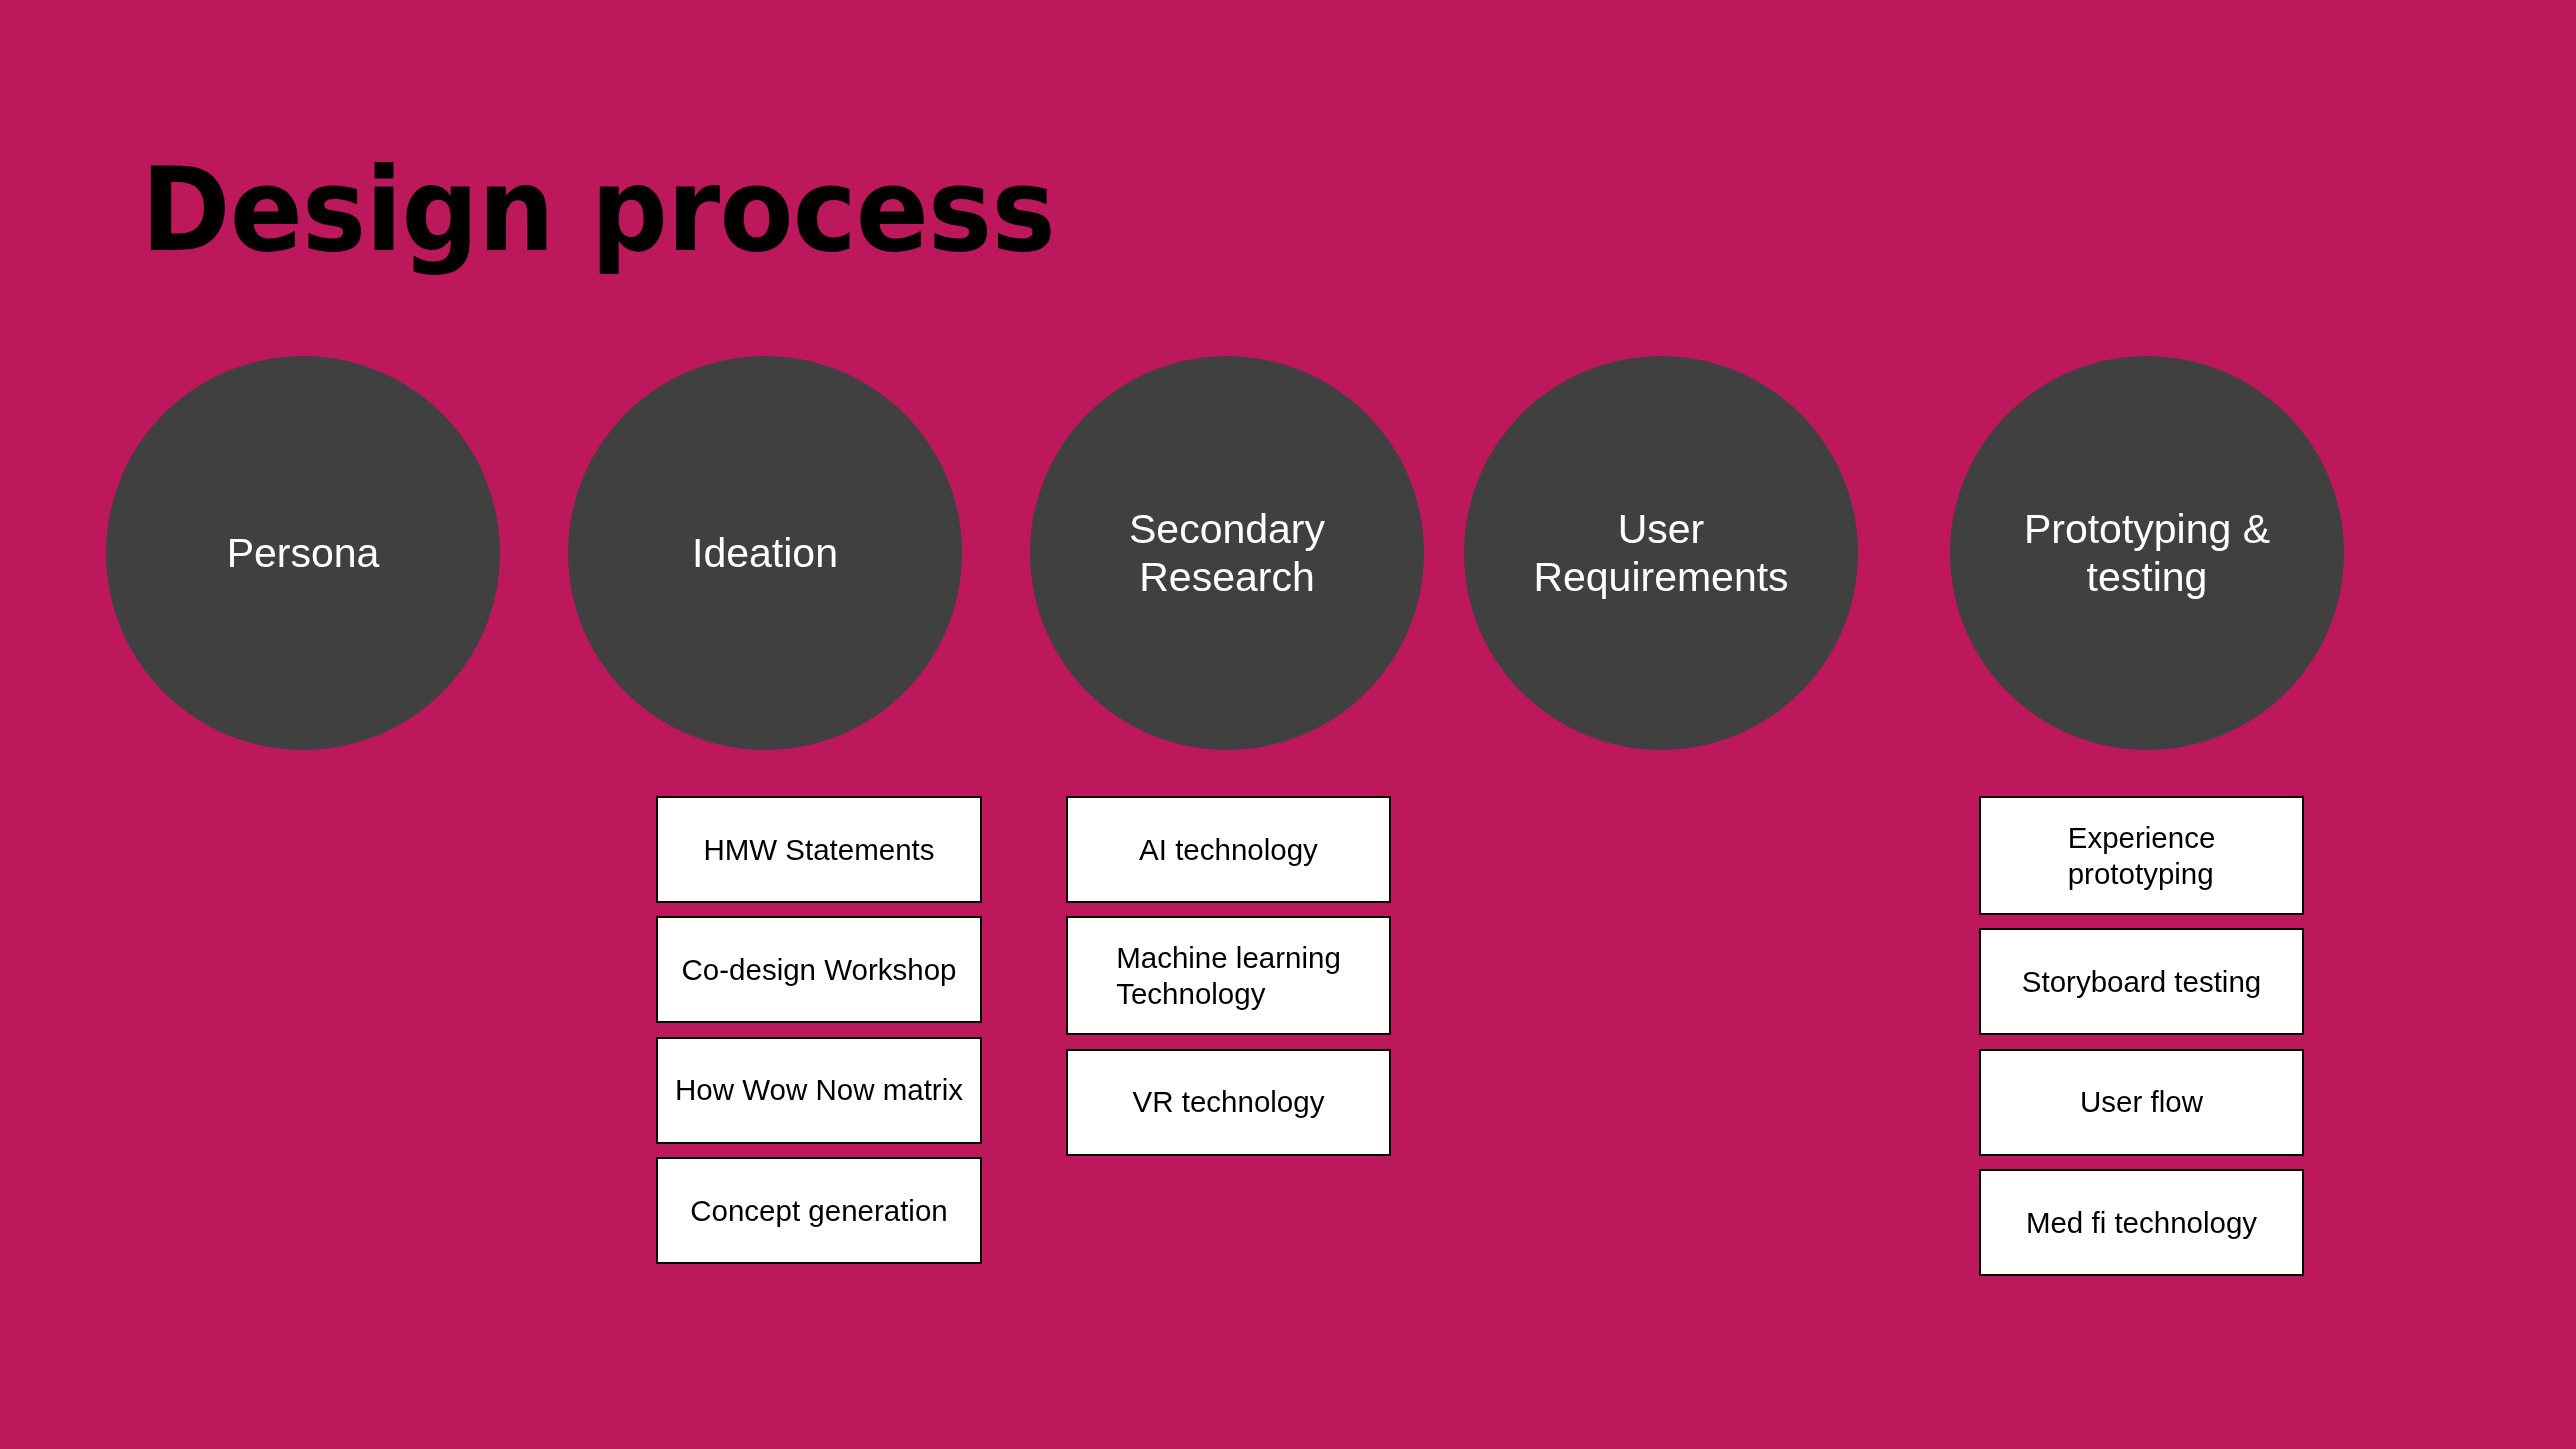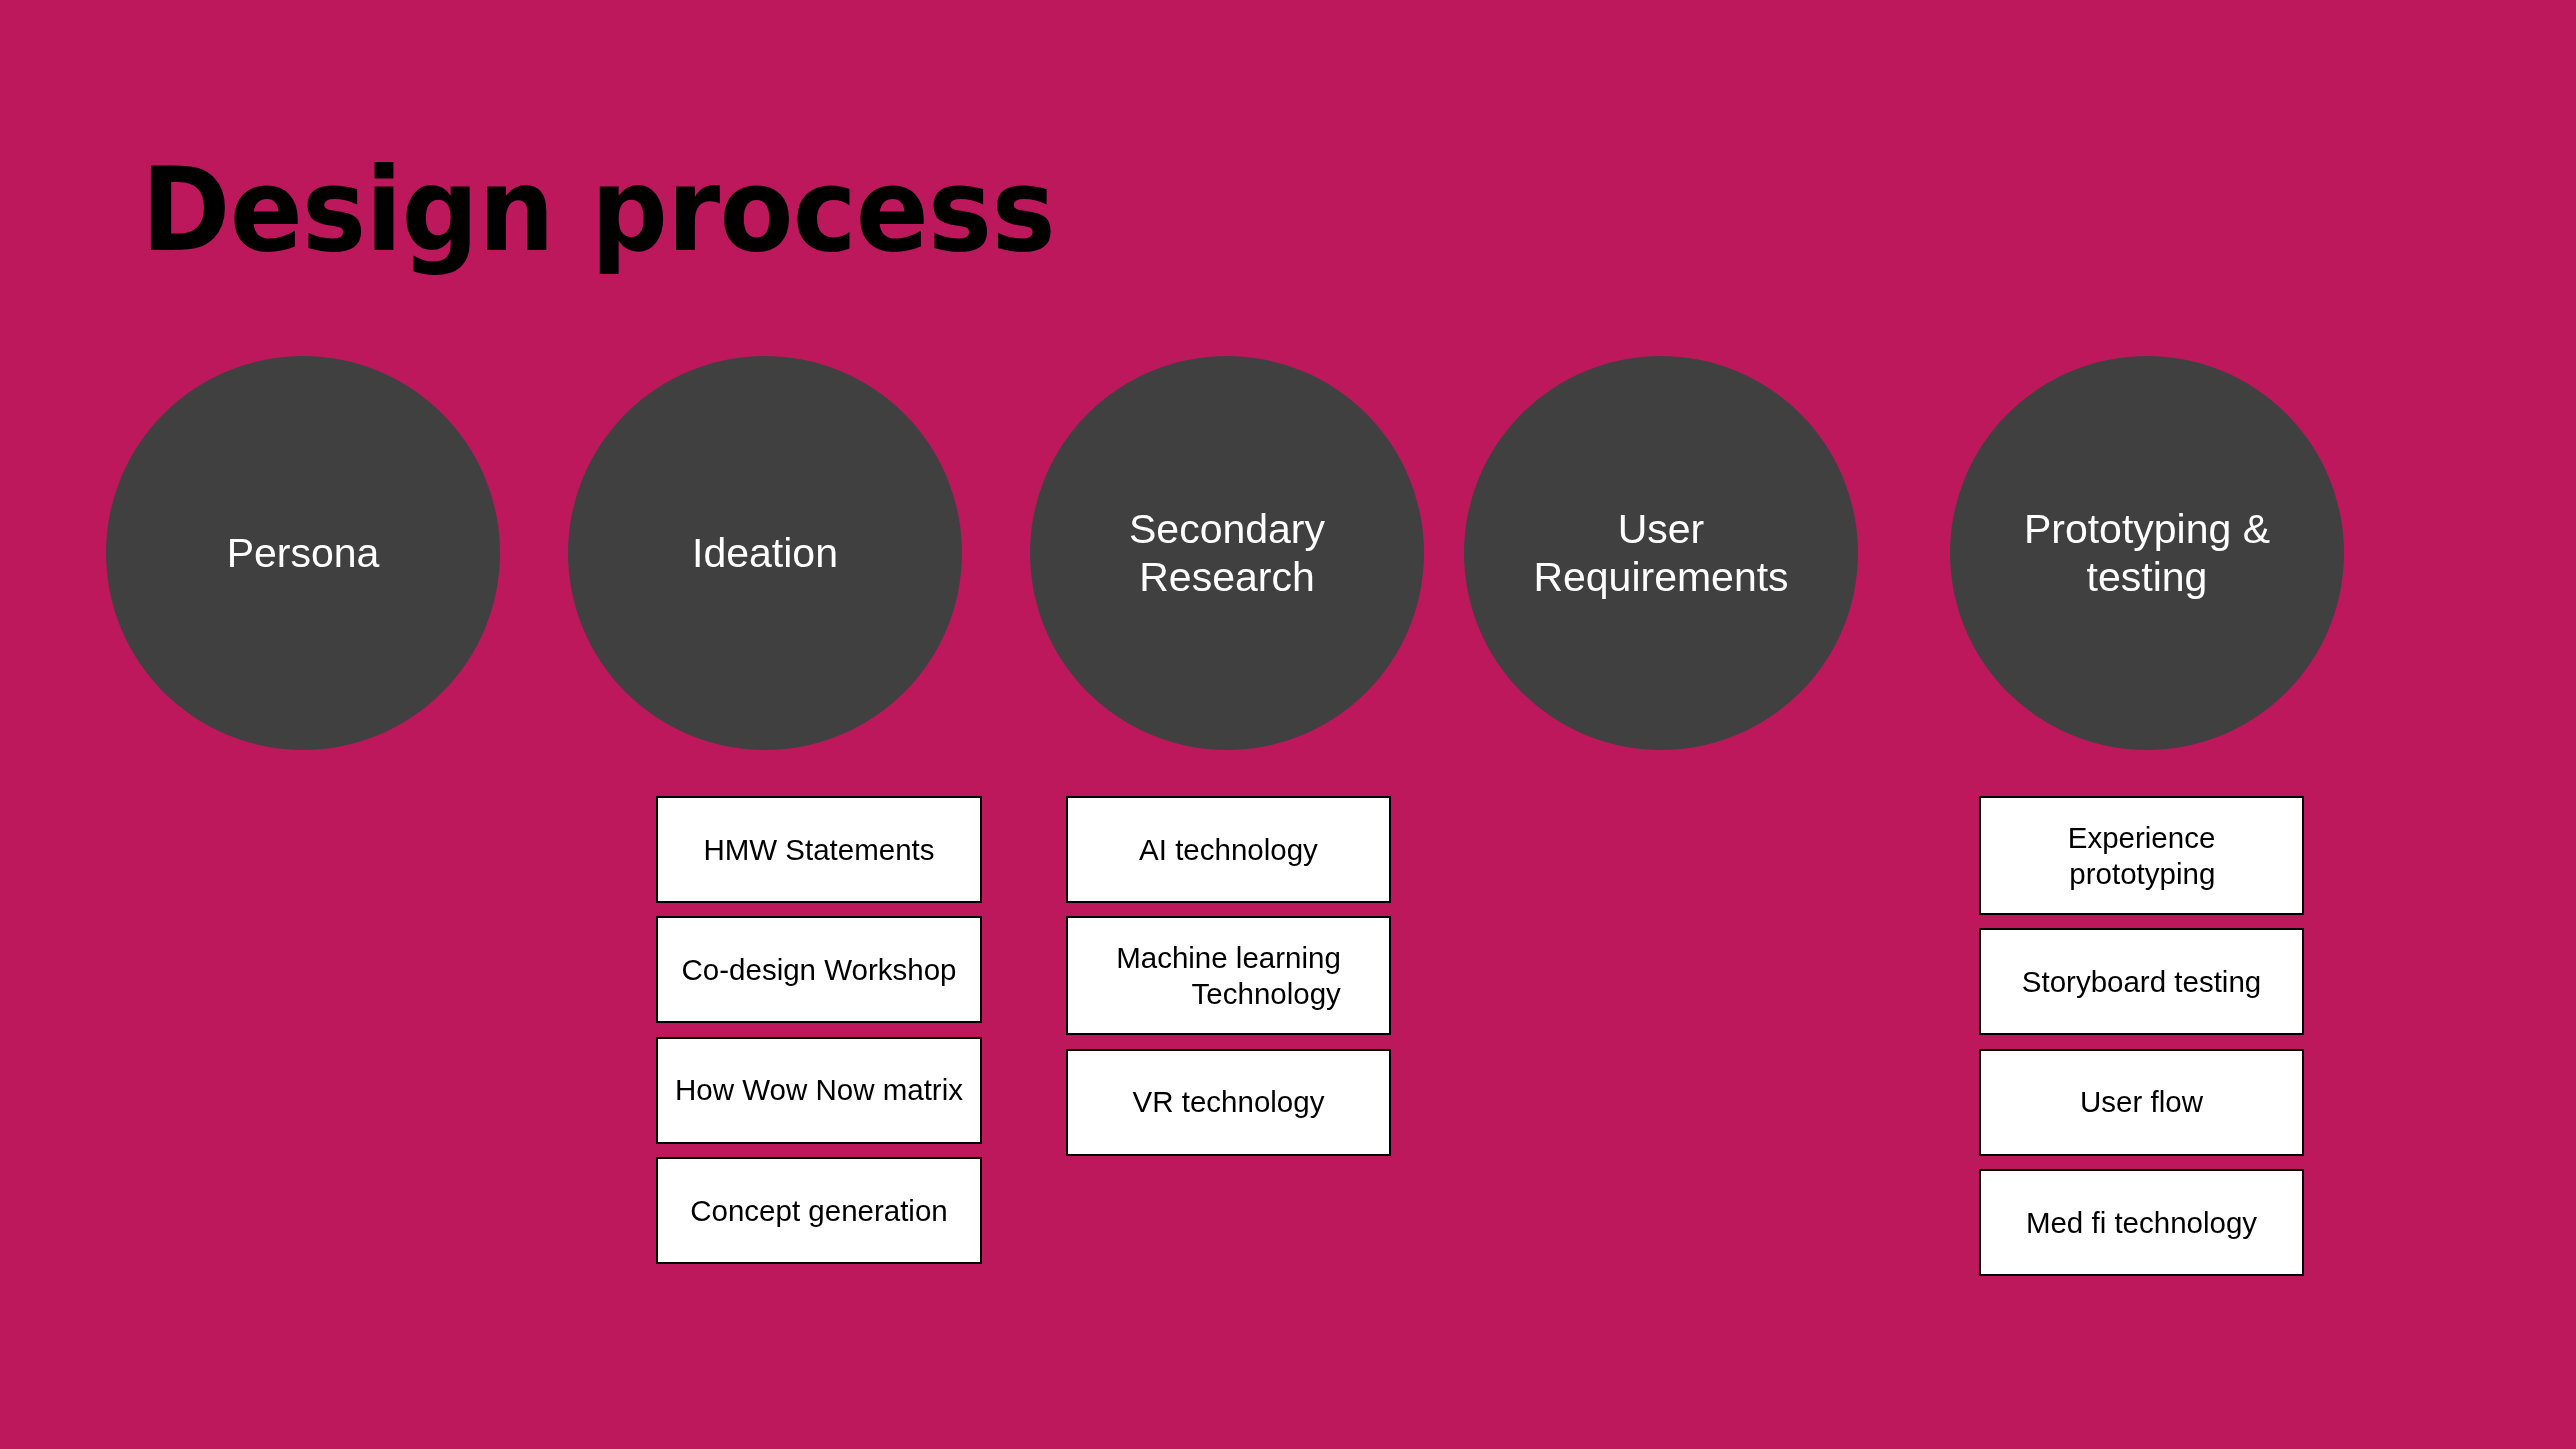--- a/index.html
+++ b/index.html
@@ -92,21 +92,21 @@
 
   .item-box {
     box-sizing: border-box;
     width: 100%;
     border: 2.7px solid #000000;
     background: #ffffff;
     margin-bottom: 13.4px;
     display: flex;
     align-items: center;
     justify-content: center;
-    text-align: right;
+    text-align: left;
   }
   .item-box .item-label {
     font-family: "Liberation Sans", sans-serif;
     font-weight: 400;
     font-size: 29.5px;
     line-height: 1.22;
     color: #000000;
     padding: 0 9px;
     white-space: pre-line;
   }

